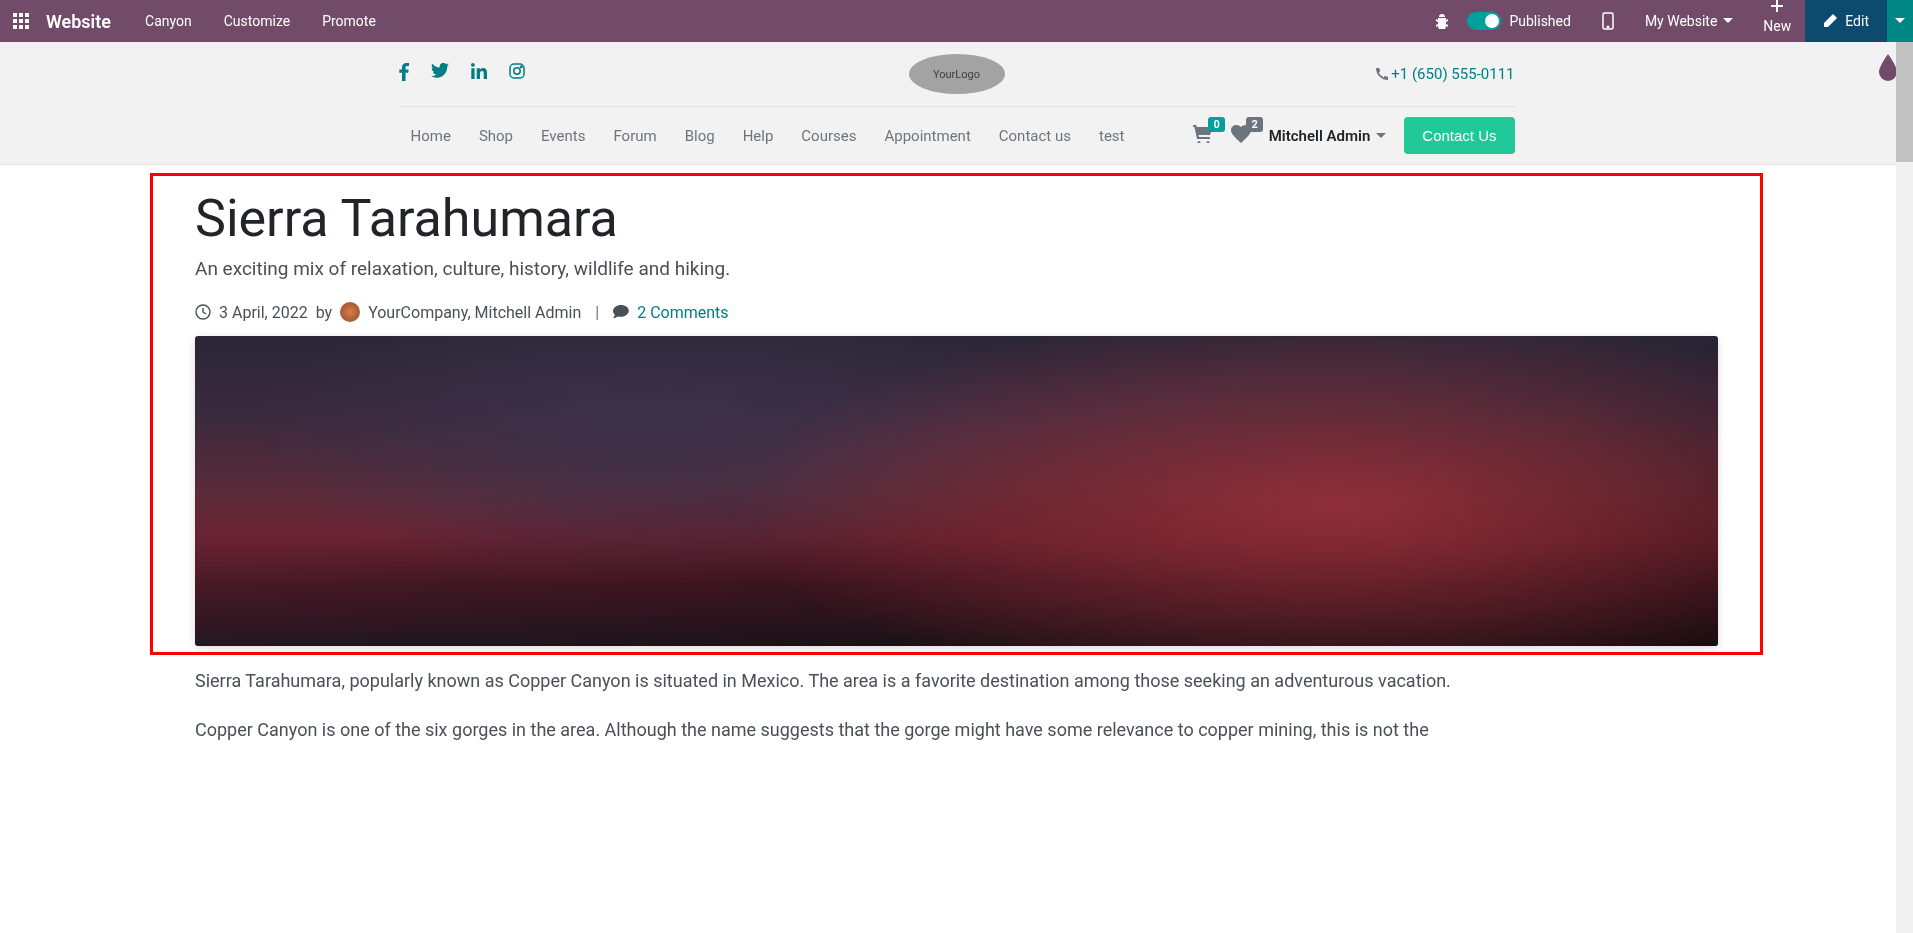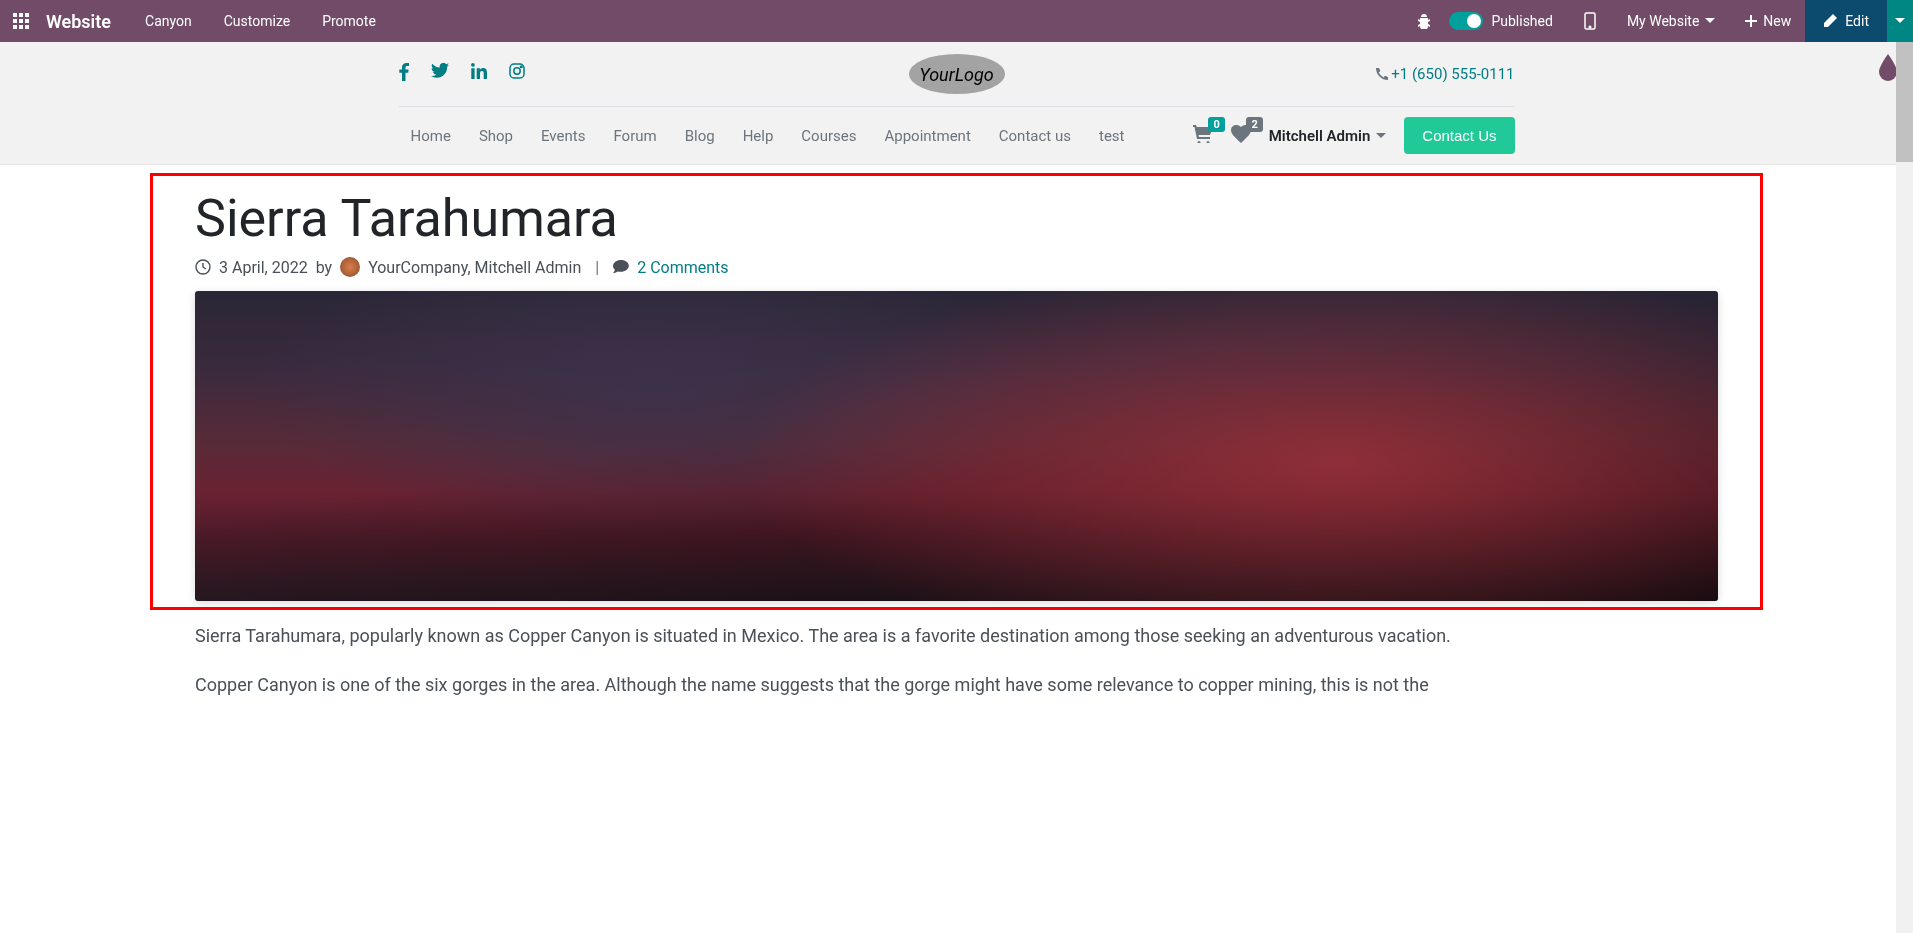--- a/index.html
+++ b/index.html
@@ -12,29 +12,29 @@
 .apps-grid { display: grid; grid-template-columns: repeat(3, 4px); grid-template-rows: repeat(3, 4px); gap: 2px; }
 .apps-grid span { background: #fff; width: 4px; height: 4px; }
 .brand { font-weight: 600; font-size: 18px; padding: 0 18px 0 4px; }
 .admin-link { padding: 0 16px; height: 42px; display: flex; align-items: center; cursor: pointer; }
 .admin-right { display: flex; align-items: center; }
 .bug-icon { width: 42px; display: flex; align-items: center; justify-content: center; }
 .toggle { width: 34px; height: 18px; background: #00a09d; border-radius: 10px; position: relative; margin: 0 8px 0 4px; }
 .toggle::after { content: ''; position: absolute; right: 2px; top: 2px; width: 14px; height: 14px; background: #fff; border-radius: 50%; }
 .published { padding-right: 16px; }
 .mobile-icon { width: 42px; display: flex; align-items: center; justify-content: center; }
-.new-btn { display: flex; align-items: center; gap: 6px; padding: 0 14px; height: 42px; cursor: pointer; }
+.new-btn { display: flex; align-items: center; gap: 6px; padding: 0 14px; height: 42px; cursor: pointer; flex-direction: column; }
 .edit-btn { background: #0c4a6e; display: flex; align-items: center; gap: 8px; padding: 4px 18px; height: 42px; cursor: pointer; }
 .edit-chevron { background: #008784; width: 26px; height: 42px; display: flex; align-items: center; justify-content: center; cursor: pointer; }
 .site-header-top { background: #f2f2f2; border-bottom: 1px solid #e5e5e5; }
 .container { max-width: 1140px; margin: 0 auto; padding: 0 12px; }
 .header-row1 { display: flex; align-items: center; justify-content: space-between; height: 64px; position: relative; }
 .social-icons { display: flex; gap: 22px; color: #017e84; font-size: 16px; }
 .logo { position: absolute; left: 50%; transform: translateX(-50%); }
-.logo-shape { background: #a3a3a3; width: 96px; height: 40px; border-radius: 50%; display: flex; align-items: center; justify-content: center; color: #000000; font-size: 18px; font-style: italic; }
+.logo-shape { background: #a3a3a3; width: 96px; height: 40px; border-radius: 50%; display: flex; align-items: center; justify-content: center; color: #404040; font-size: 11px; }
 .phone { color: #017e84; font-size: 15px; display: flex; align-items: center; gap: 2px; }
 .phone svg { color: #6c757d; }
 
 .header-row2 { display: flex; align-items: center; justify-content: space-between; height: 58px; border-top: 1px solid #dee2e6; }
 .nav { display: flex; gap: 4px; }
 .nav a { color: #6c757d; font-size: 15px; padding: 8px 12px; text-decoration: none; cursor: pointer; }
 .header-right { display: flex; align-items: center; gap: 18px; }
 .cart-wrap { position: relative; color: #6c757d; cursor: pointer; }
 .badge { position: absolute; top: -8px; right: -12px; background: #00a09d; color: #fff; font-size: 11px; font-weight: 700; padding: 1px 5px; border-radius: 3px; }
 .badge.gray { background: #6c757d; }
@@ -204,20 +204,21 @@
         </div>
         <button class="contact-btn">Contact Us</button>
       </div>
     </div>
   </div>
 </div>
 
 <div class="content">
   <div class="highlight-box">
     <h1 class="article-title">Sierra Tarahumara</h1>
+    <p class="article-subtitle">An exciting mix of relaxation, culture, history, wildlife and hiking.</p>
     <div class="meta">
       <svg width="16" height="16" viewBox="0 0 16 16" fill="none" stroke="currentColor" stroke-width="1.4">
           <circle cx="8" cy="8" r="7"></circle>
           <path d="M8 4v4l3 2"></path>
         </svg>
       <span>3 April, 2022</span>
       <span>by</span>
       <span class="avatar"></span>
       <span>YourCompany, Mitchell Admin</span>
       <span class="divider">|</span>

